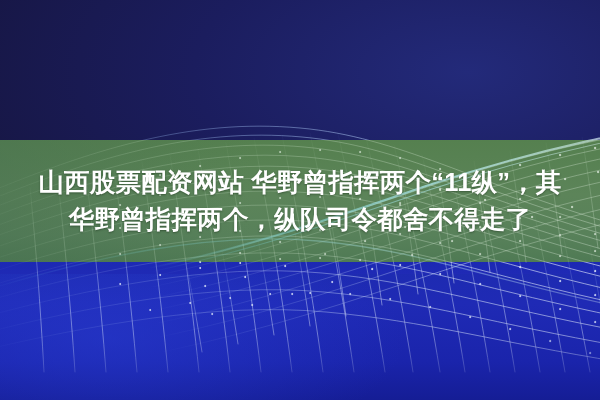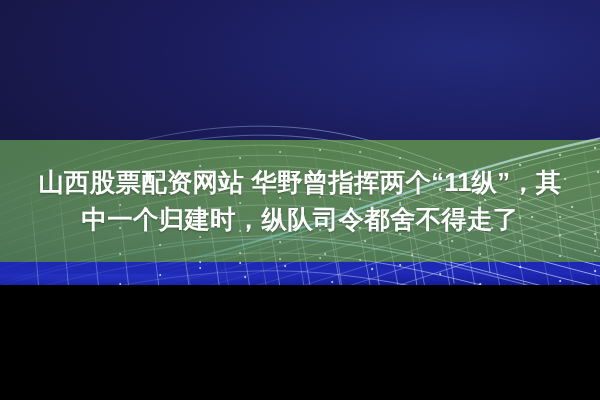--- a/index.html
+++ b/index.html
@@ -3,21 +3,21 @@
 <meta charset="utf-8">
 <style>
   html, body {
     margin: 0;
     padding: 0;
     background: #000;
   }
   #stage {
     position: relative;
     width: 600px;
-    height: 285px;
+    height: 400px;
     overflow: hidden;
     font-family: "Liberation Sans", "DejaVu Sans", sans-serif;
     background: #ef4444;
   }
 
   
   .bg-base {
     position: absolute;
     inset: 0;
     background:
@@ -373,16 +373,16 @@
   <div class="mesh">
     <svg viewBox="0 0 600 400" xmlns="http://www.w3.org/2000/svg">
       <g clip-path="url(#clipBand)" opacity="0.8">
         <use href="#meshGeom" stroke="url(#gLineBand)"></use>
       </g>
     </svg>
   </div>
 
   <div class="headline">
     <span class="ln ln1">山西股票配资网站 华野曾指挥两个“11纵”，其</span>
-    <span class="ln ln2">中一个归建时，纵队司令都舍不得走了</span>
+    <span class="ln ln2">华野曾指挥两个，纵队司令都舍不得走了</span>
   </div>
 
 </div>
 
 </body></html>

